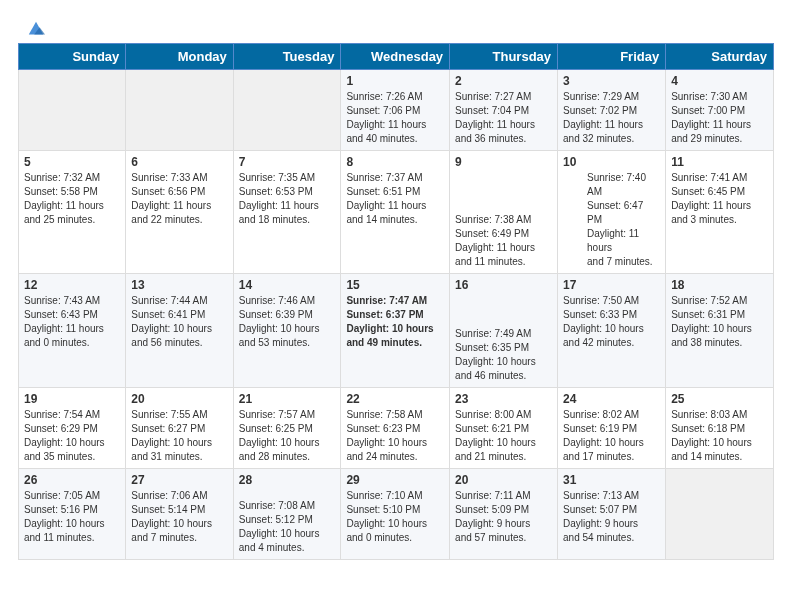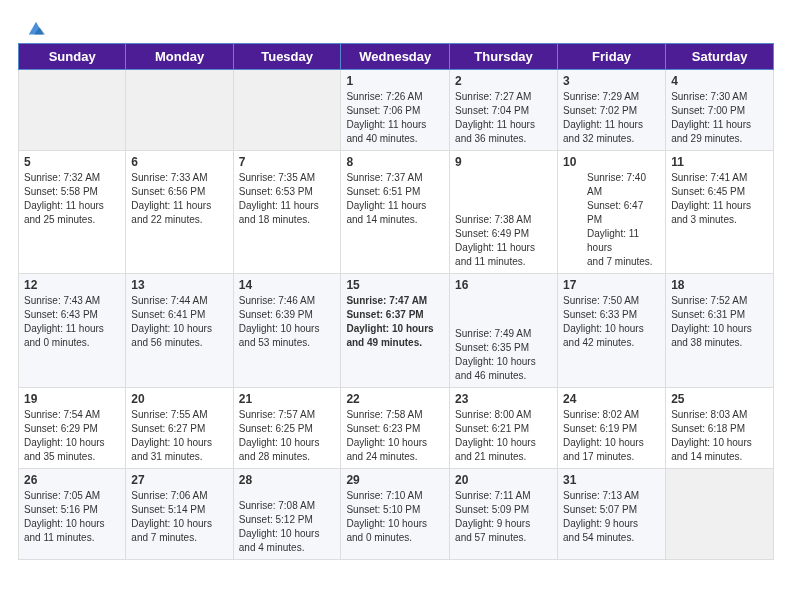--- a/index.html
+++ b/index.html
@@ -49,23 +49,23 @@
       font-size: 16px;
       color: #555;
     }
     .calendar-table {
       width: 100%;
       border-collapse: collapse;
       margin: 0 8px;
       width: calc(100% - 16px);
     }
     .calendar-table th {
-      background: #4c1d95;
+      background: #0369a1;
       color: #fff;
-      text-align: center;
+      text-align: right;
       padding: 5px 6px;
       font-size: 13px;
       border: 1px solid #5588cc;
     }
     .calendar-table td {
       vertical-align: top;
       border: 1px solid #ddd;
       padding: 4px 5px;
       font-size: 10.5px;
       color: #333;

